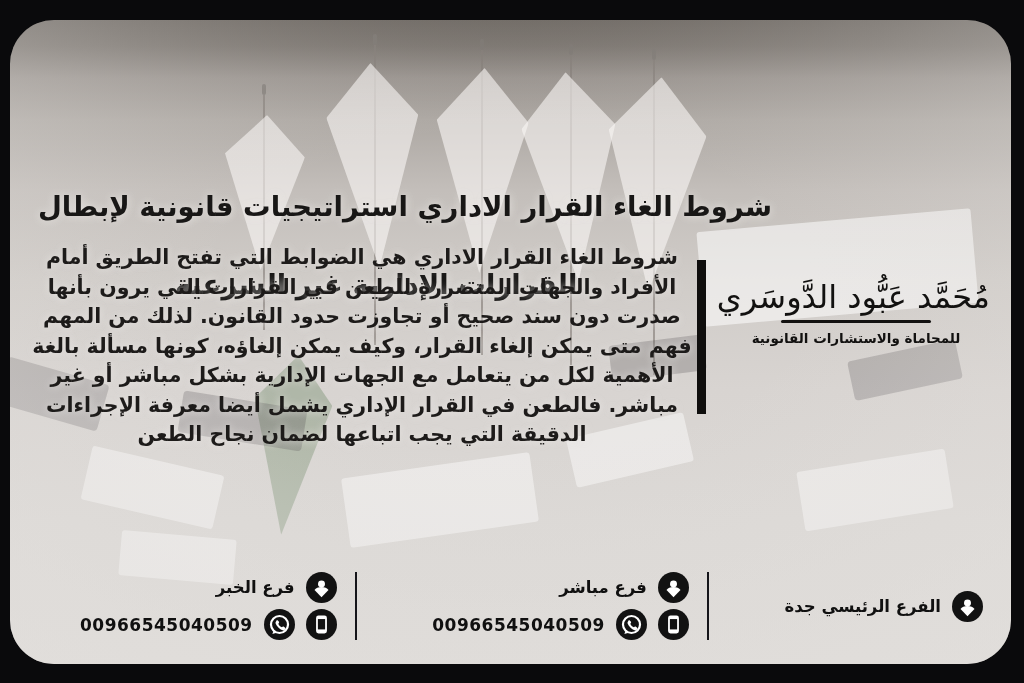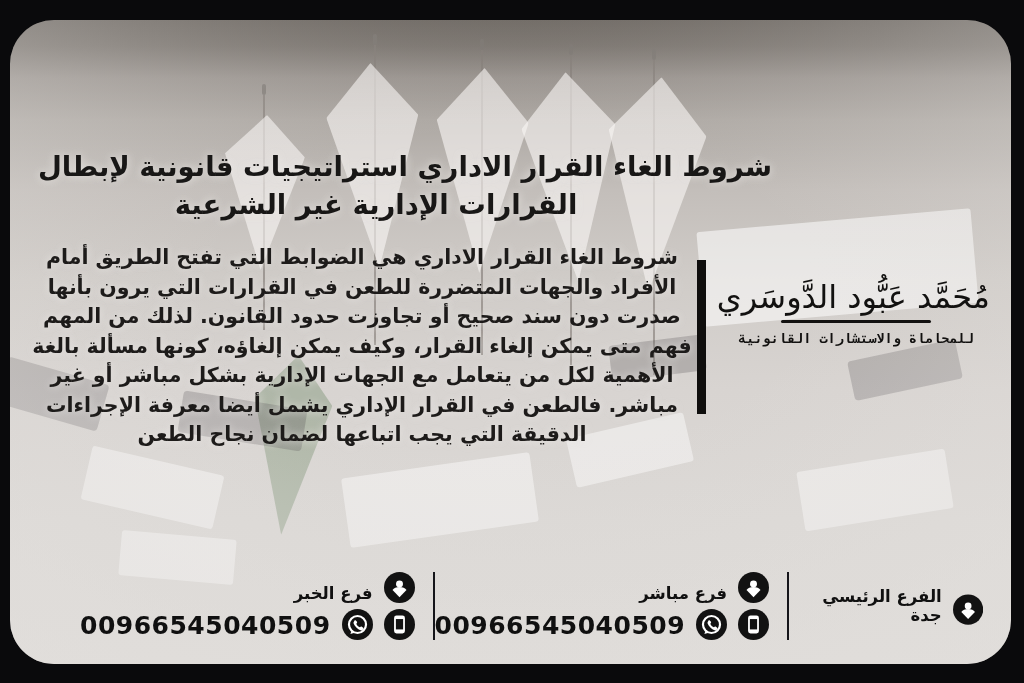--- a/index.html
+++ b/index.html
@@ -25,46 +25,46 @@
   .tablet{position:absolute;background:rgba(55,52,54,.22);border-radius:4px;}
   .wash{position:absolute;inset:0;
     background:radial-gradient(120% 100% at 50% 42%,rgba(228,225,222,0) 25%,
       rgba(228,225,222,.45) 60%,rgba(230,227,224,.6) 85%);}
   
   .title{
     position:absolute;left:28px;top:128px;width:676px;text-align:center;
     font-size:27.5px;font-weight:bold;color:#181716;line-height:1.38;
     text-shadow:0 0 10px rgba(236,234,231,.9);
   }
-  .title div{white-space:nowrap;}
+  .title div{white-space:nowrap;margin-top:40px;}
   .para{
     position:absolute;left:20px;top:223px;width:664px;
     direction:rtl;text-align:center;
     font-size:20.5px;font-weight:bold;color:#1d1b1a;line-height:1.44;
     text-shadow:0 0 8px rgba(236,234,231,.85);
   }
   .vbar{position:absolute;left:687px;top:240px;width:9px;height:154px;background:#0f0e0d;}
   .logo{
     position:absolute;left:712px;top:256px;width:268px;text-align:center;
     direction:rtl;color:#121110;
   }
   .logo-top{font-size:15px;font-weight:bold;}
   .logo-name{font-size:32px;font-weight:normal;margin-top:2px;white-space:nowrap;}
   .logo-swash{width:150px;height:3px;background:#121110;margin:4px auto 7px;border-radius:2px;}
-  .logo-tagline{font-size:13.5px;font-weight:bold;font-family:Liberation Mono, monospace;}
+  .logo-tagline{font-size:13.5px;font-weight:bold;}
   
   .footer{
     position:absolute;left:70px;right:28px;bottom:24px;
     display:flex;justify-content:space-between;direction:rtl;align-items:center;
   }
   .branch{display:flex;flex-direction:column;gap:6px;align-items:flex-start;}
   .branch.with-sep{border-inline-start:2.5px solid #15151a;padding-inline-start:18px;}
-  .branch-row{display:flex;align-items:flex-end;gap:11px;}
+  .branch-row{display:flex;align-items:center;gap:11px;}
   .branch-name{font-size:16.5px;font-weight:bold;color:#101010;}
-  .branch-phone{font-size:25px;font-weight:bold;color:#101010;direction:ltr;letter-spacing:.5px;}
+  .branch-phone{font-size:17px;font-weight:bold;color:#101010;direction:ltr;letter-spacing:.5px;}
   .cicon{width:31px;height:31px;display:block;}
 </style>
 </head>
 <body>
 
 <div class="card">
 
   <div class="photo">
 
     <div class="flagpole" style="left:253px;top:75px;height:235px;"></div>

